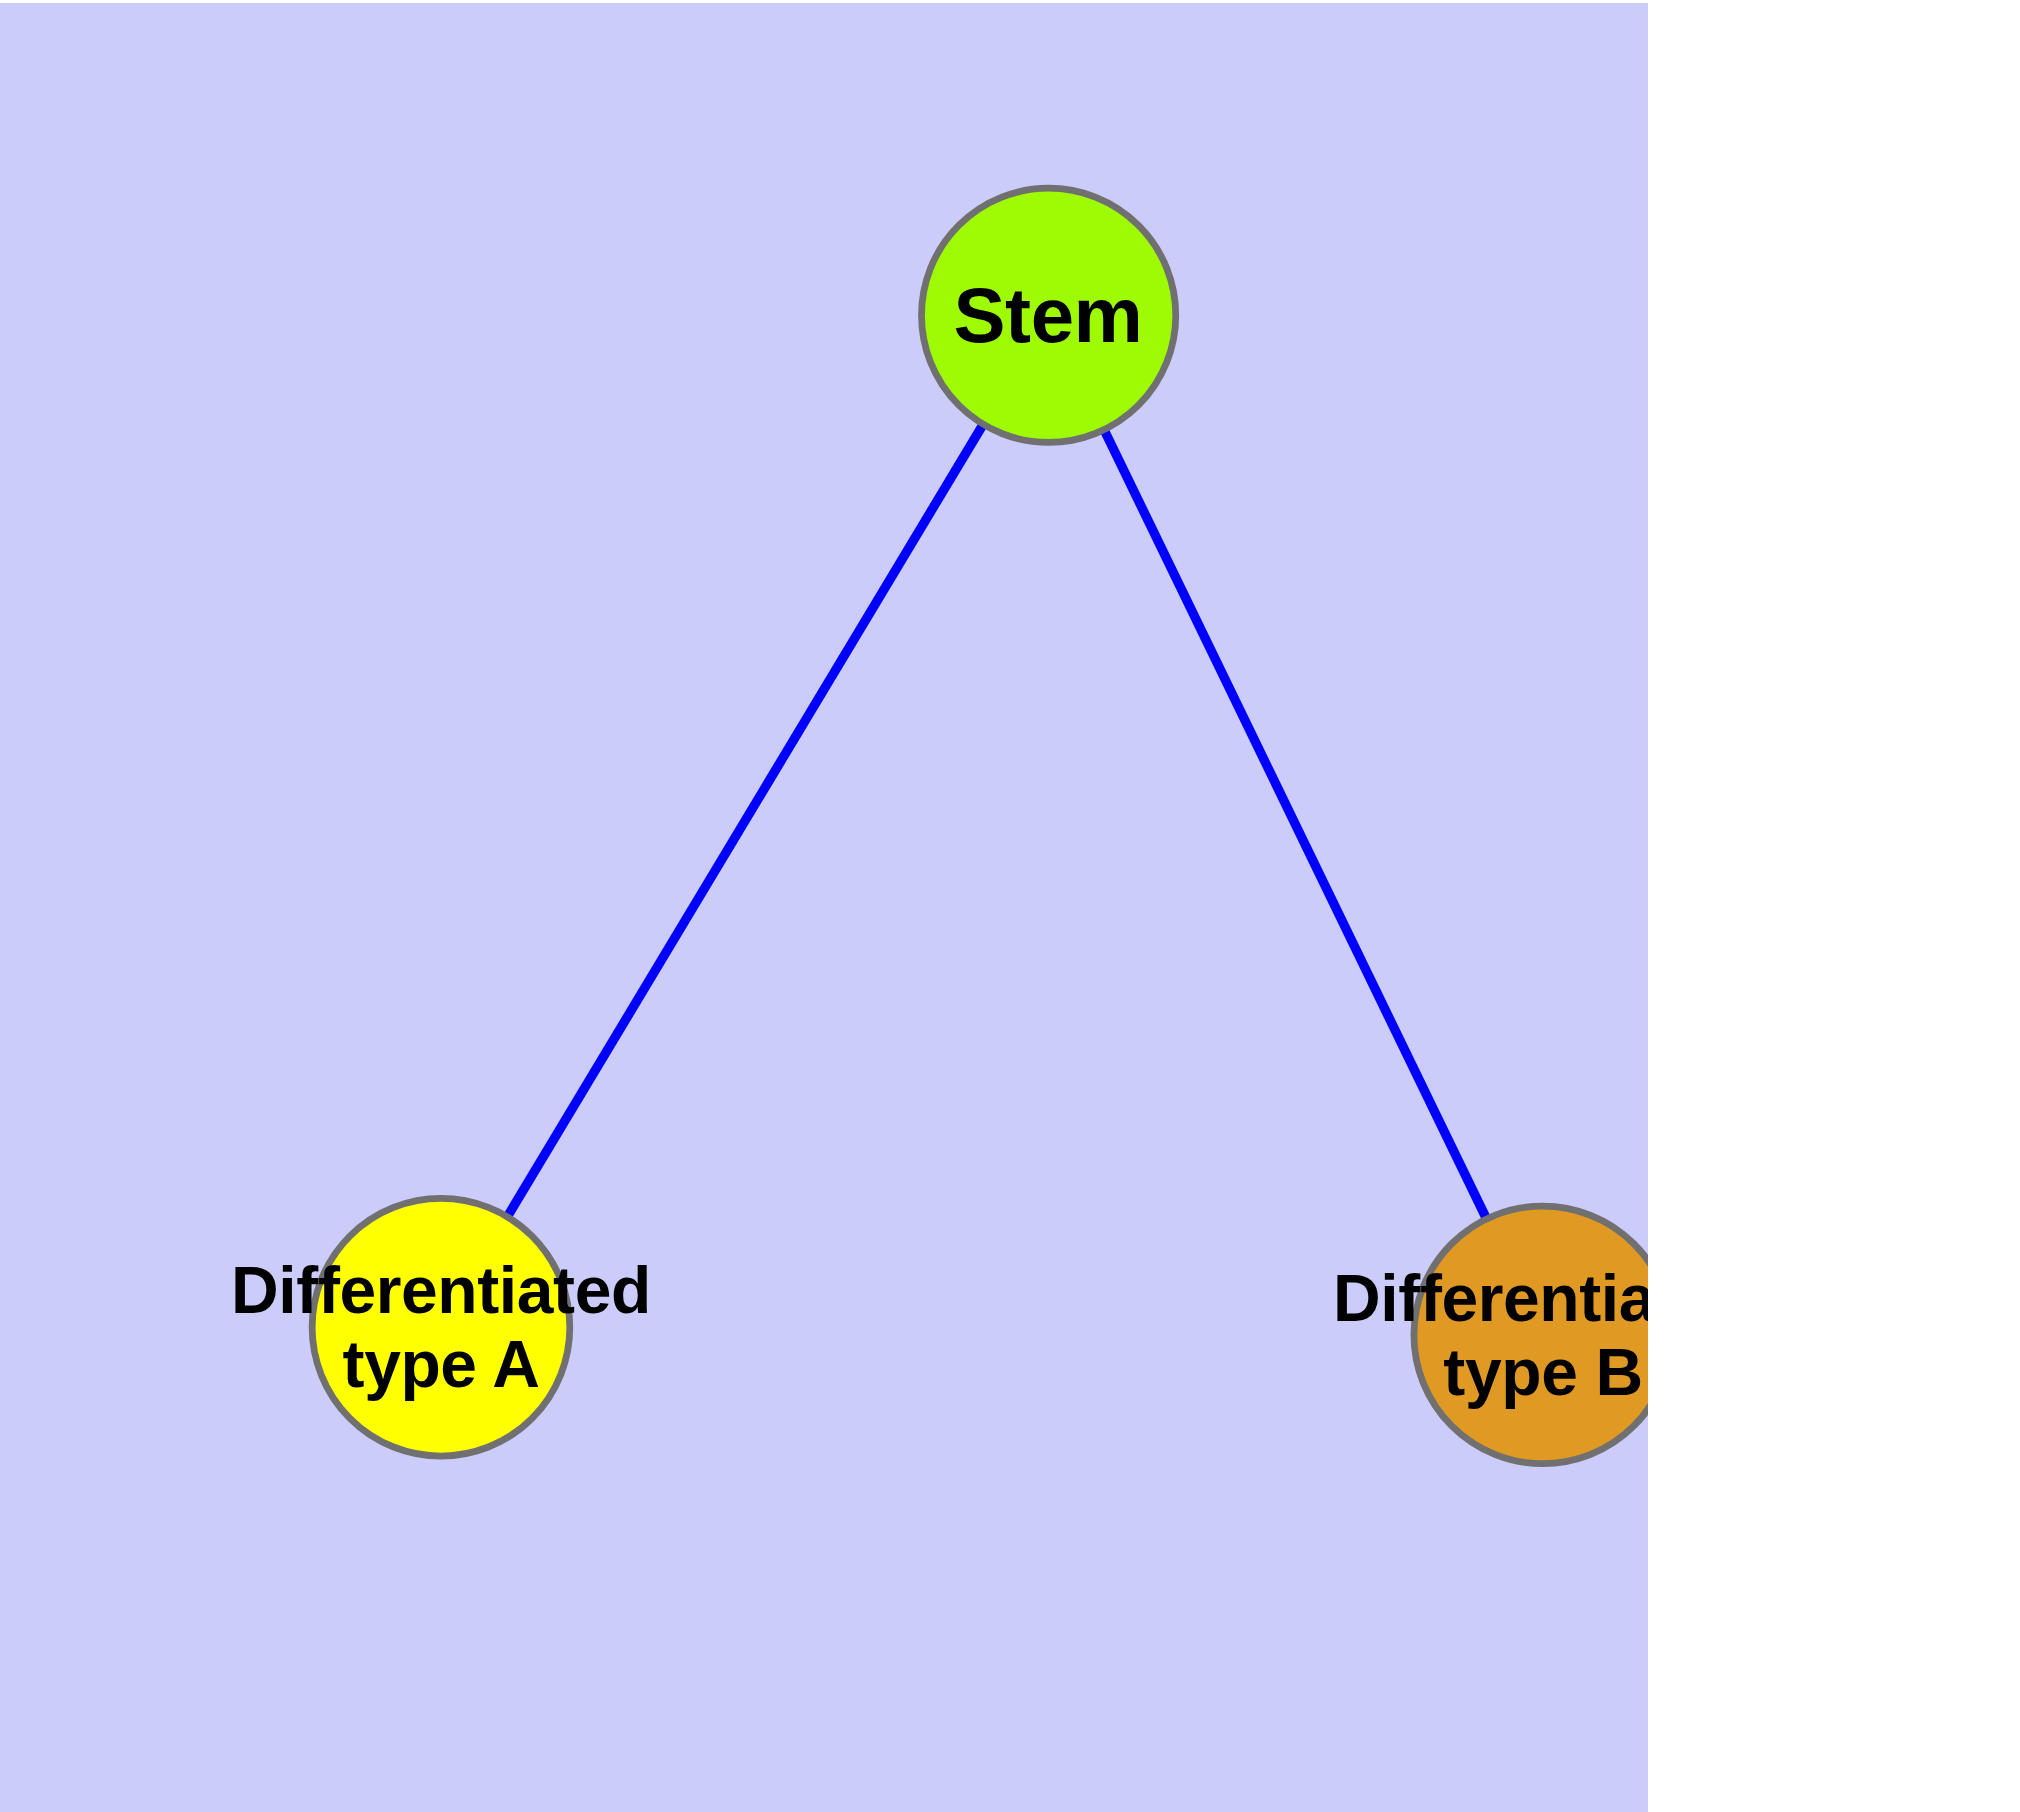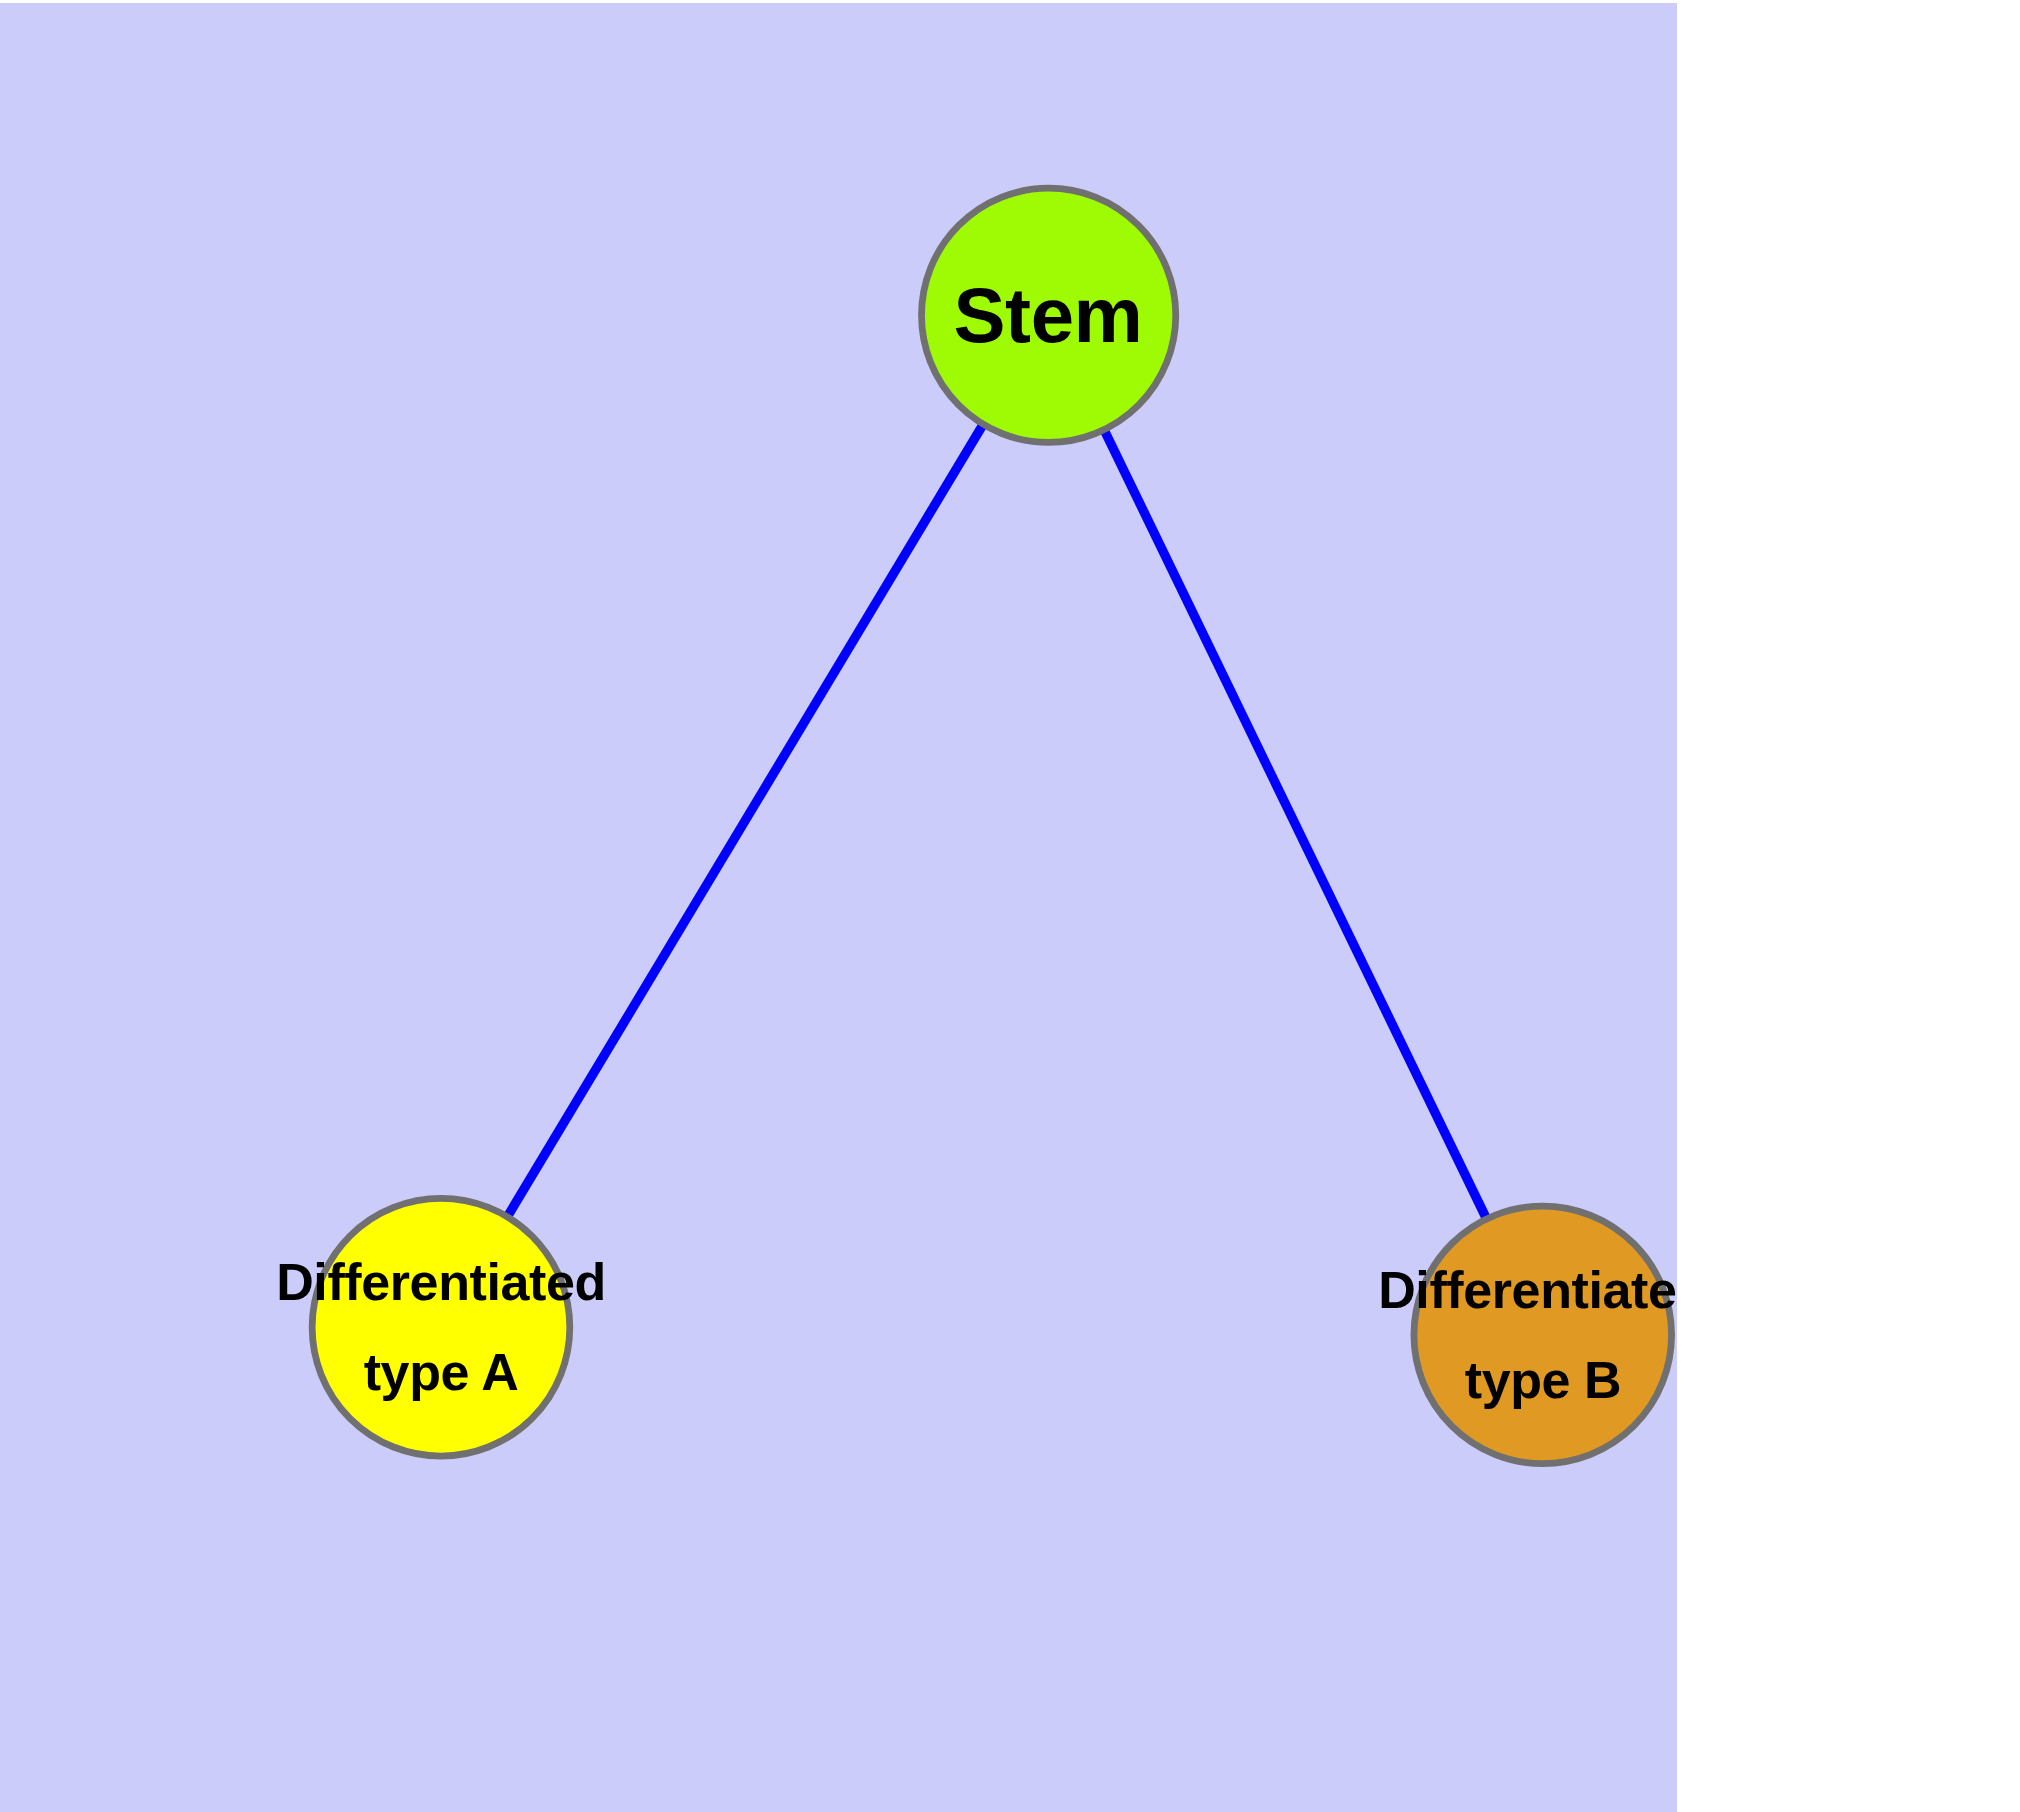--- a/index.html
+++ b/index.html
@@ -8,21 +8,20 @@
     padding: 0;
     background: #ffffff;
   }
   #stage {
     position: relative;
     width: 1648px;
     height: 1812px;
     overflow: hidden;
     background: #ffffff;
     font-family: "Liberation Sans", "DejaVu Sans", sans-serif;
-    padding-left: 29px;
   }
   #canvas-bg {
     position: absolute;
     left: 0;
     top: 2.5px;
     width: 2021px;
     height: 1810px;
     background: #ccccfb;
   }
   #graph-svg {
@@ -39,22 +38,22 @@
   .edge-line {
     stroke: #0000ff;
     stroke-width: 11;
     stroke-linecap: butt;
   }
   .node-label {
     position: absolute;
     text-align: center;
     color: #000000;
     font-weight: bold;
-    font-size: 52px;
-    line-height: 90px;
+    font-size: 66px;
+    line-height: 74px;
     letter-spacing: -0.4px;
     white-space: pre;
     transform: translate(-50%, -50%);
     pointer-events: none;
     font-family: "Liberation Sans", "DejaVu Sans", sans-serif;
   }
   .node-label.single {
     font-size: 78px;
     line-height: 78px;
   }

